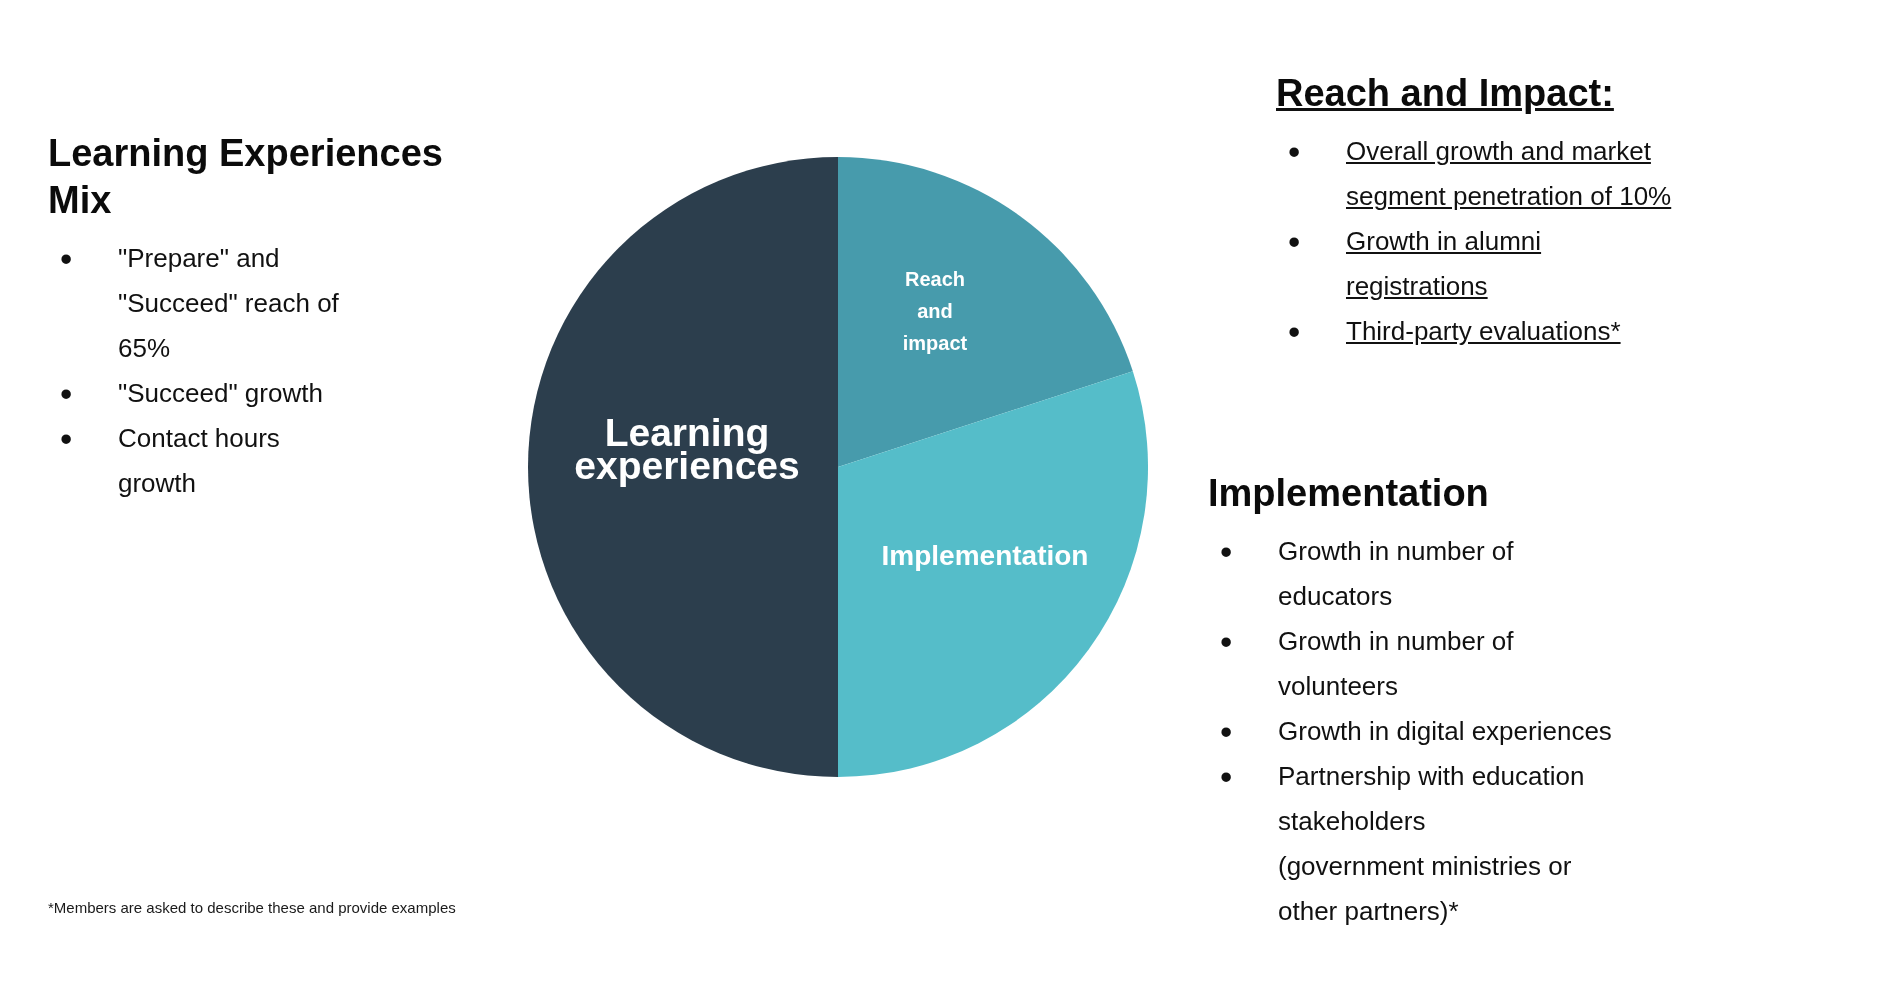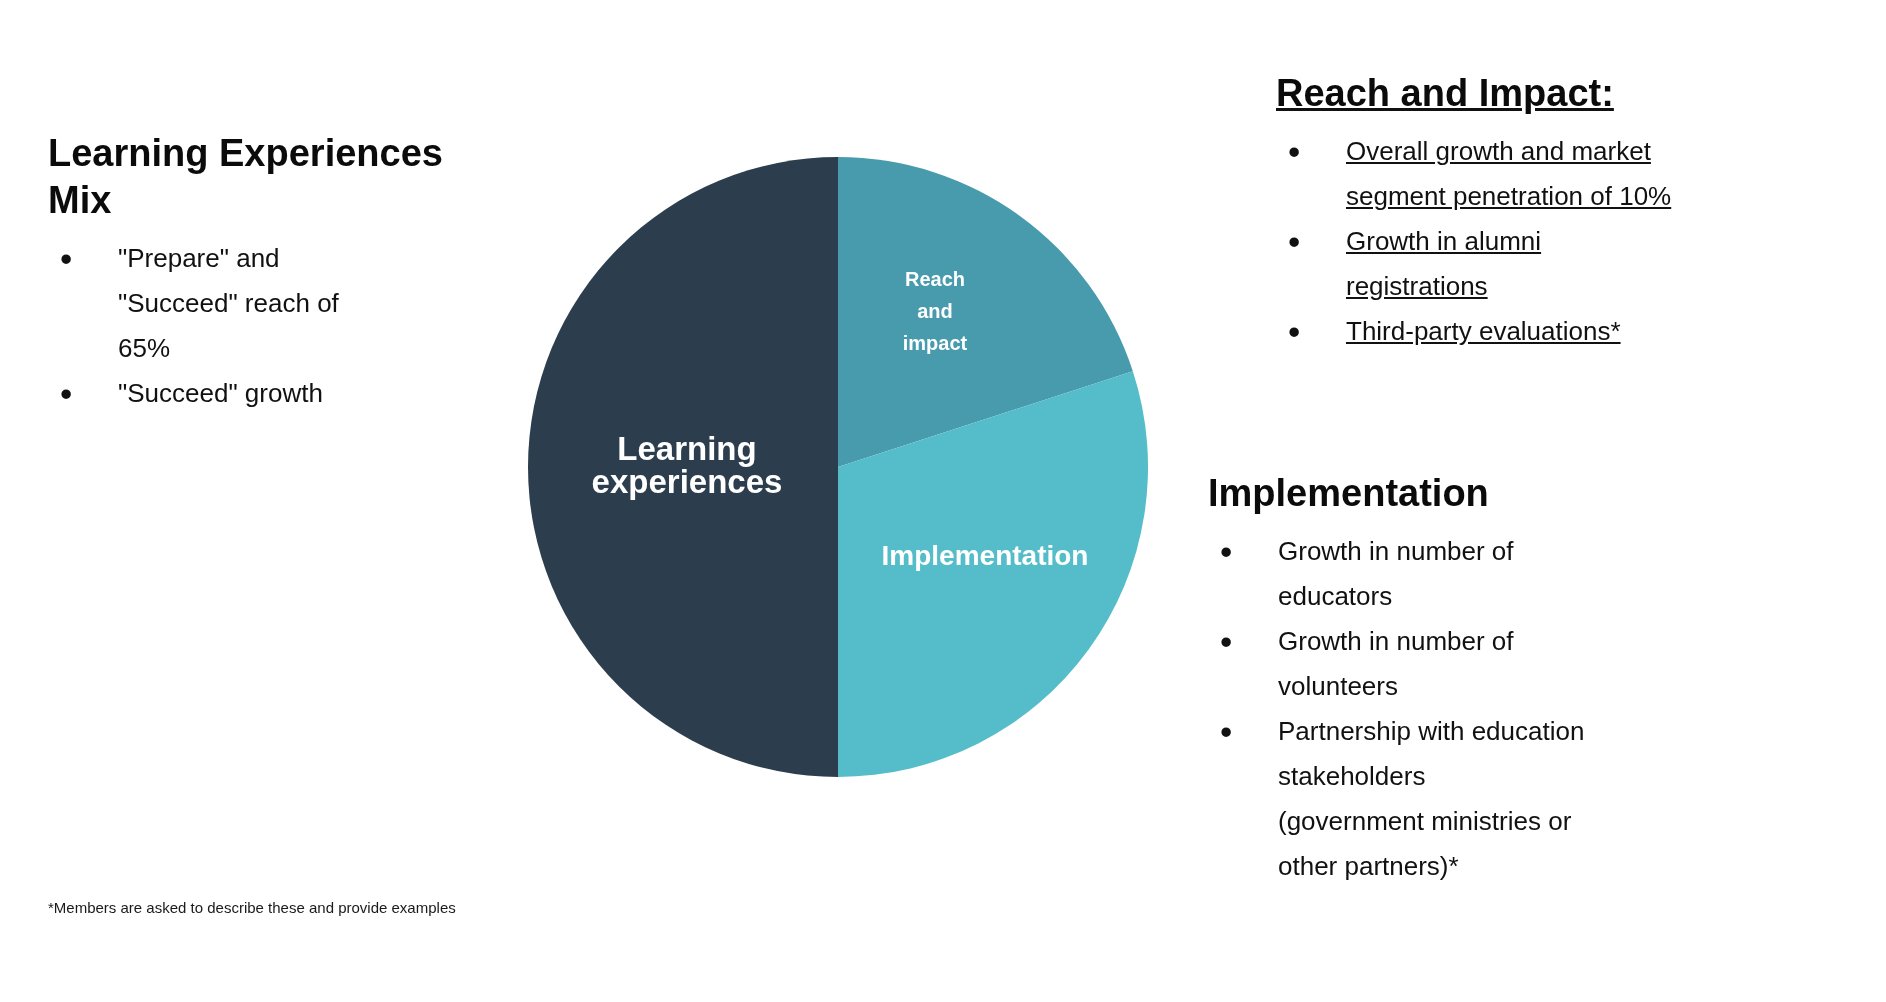--- a/index.html
+++ b/index.html
@@ -40,35 +40,37 @@
   .pie-wrap {
     position: absolute; left: 528px; top: 157px;
     width: 620px; height: 620px;
   }
   .pie-wrap svg { position: absolute; left: 0; top: 0; }
   .pie-label {
     position: absolute; transform: translate(-50%, -50%);
     color: #ffffff; font-weight: 700; text-align: center;
     white-space: pre-line;
   }
-  .pie-label.learning { left: 159px; top: 308px; font-size: 33px; line-height: 33px; }
+  .pie-label.learning { left: 159px; top: 292px; font-size: 39px; line-height: 33px; }
   .pie-label.reach    { left: 407px; top: 154px; font-size: 20px; line-height: 32px; }
   .pie-label.impl     { left: 457px; top: 399px; font-size: 28px; line-height: 32px; }
 </style>
 </head>
 <body>
 
 <div class="block left-block">
   <div class="heading">Learning Experiences
 Mix</div>
   <ul class="bullets">
     <li>"Prepare" and
 "Succeed" reach of
 65%</li>
     <li>"Succeed" growth</li>
+    <li>Contact hours
+growth</li>
   </ul>
 </div>
 
 <div class="pie-wrap">
   <svg width="620" height="620" viewBox="0 0 620 620" aria-hidden="true">
       <path d="M 310 310 L 310.00 0.00 A 310 310 0 0 1 604.83 214.20 Z" fill="#479BAC"></path>
       <path d="M 310 310 L 604.83 214.20 A 310 310 0 0 1 310.00 620.00 Z" fill="#55BDC9"></path>
       <path d="M 310 310 L 310.00 620.00 A 310 310 0 0 1 310.00 0.00 Z" fill="#2C3E4D"></path>
     </svg>
   <div class="pie-label reach">Reach
@@ -90,20 +92,21 @@
   </ul>
 </div>
 
 <div class="block right-block-2">
   <div class="heading">Implementation</div>
   <ul class="bullets">
     <li>Growth in number of
 educators</li>
     <li>Growth in number of
 volunteers</li>
+    <li>Growth in digital experiences</li>
     <li>Partnership with education
 stakeholders
 (government ministries or
 other partners)*</li>
   </ul>
 </div>
 
 <div class="block footnote">*Members are asked to describe these and provide examples</div>
 
 </body></html>

